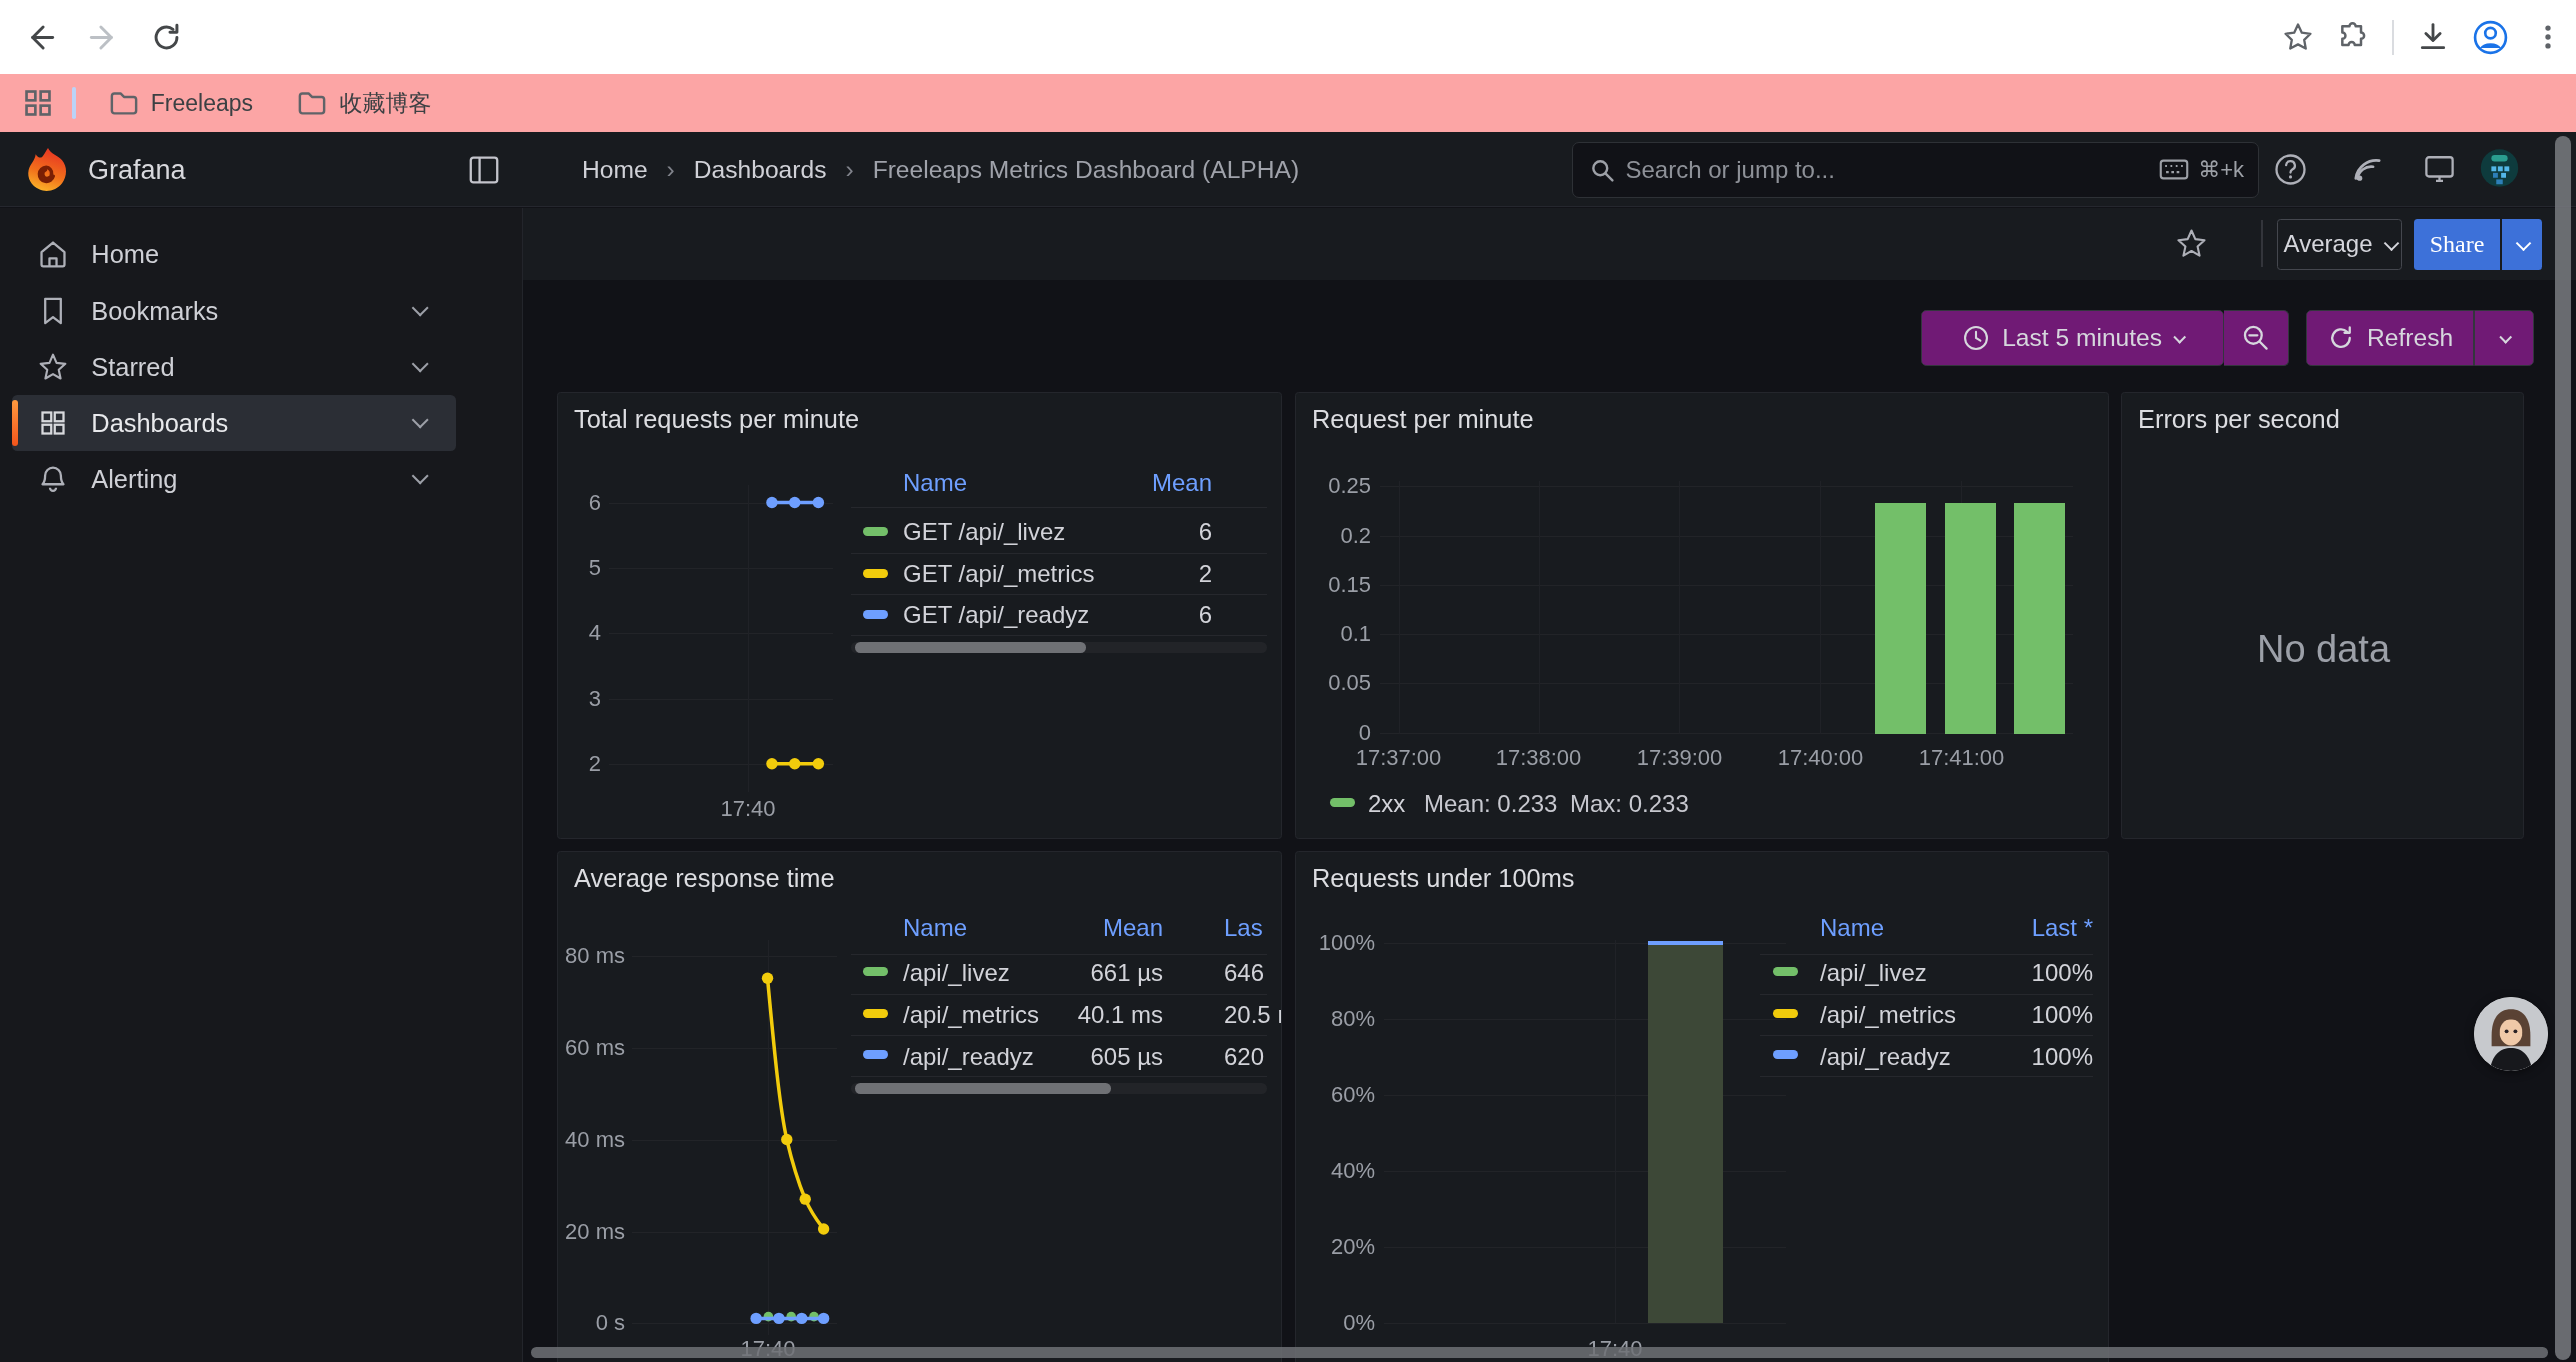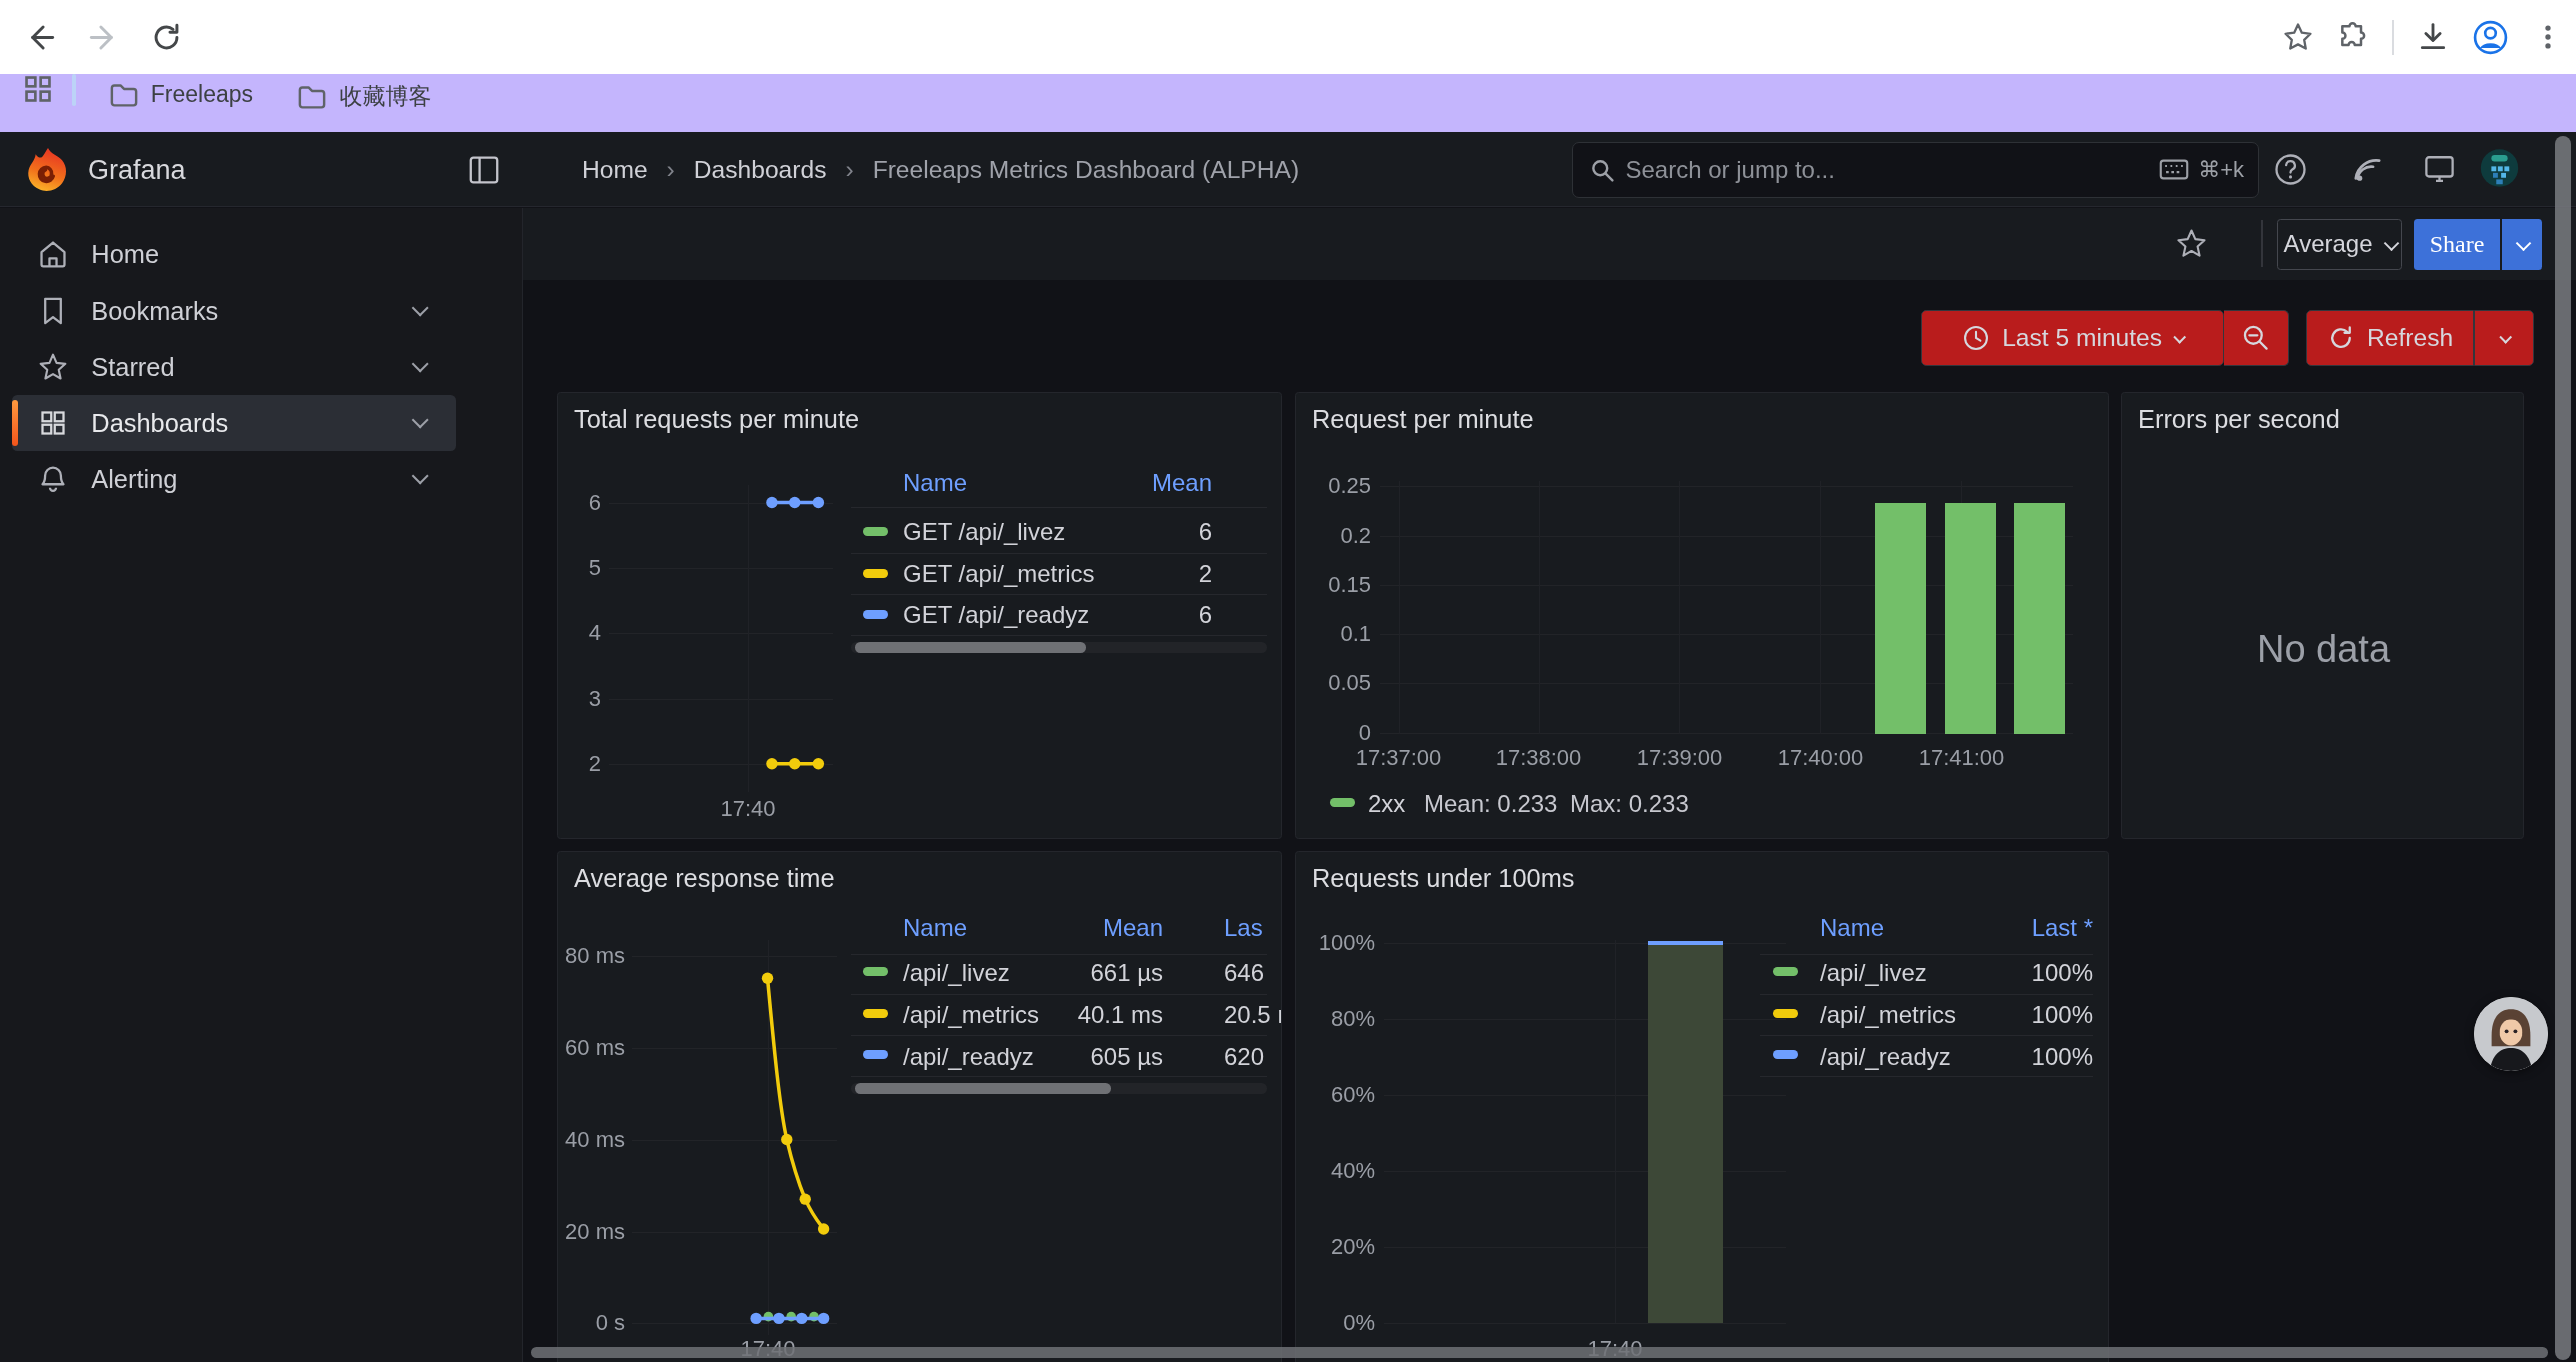--- a/index.html
+++ b/index.html
@@ -13,22 +13,22 @@
     display:flex; align-items:center; }
   .nav-ico { width:56px; height:56px; display:flex; align-items:center; justify-content:center;
     border-radius:50%; color:#5f6368; flex:0 0 auto; }
   .url-pill { position:absolute; left:213px; top:8.8px; width:2011px; height:56px;
     background:#e9eef9; border-radius:28px; display:flex; align-items:center; overflow:hidden; }
   .tune-circle { width:44px; height:44px; border-radius:50%; background:#ffffff;
     display:flex; align-items:center; justify-content:center; margin-left:7px; color:#5f6368; flex:0 0 auto;}
   .url-text { margin-left:14px; font-size:24.6px; color:#1f2023; white-space:nowrap; }
   .chrome-right { position:absolute; right:12.3px; top:0; height:74px; display:flex; align-items:center; gap:23px; }
   .vline { width:1.8px; height:35px; background:#dadce0; }
-  .bookmarks-bar { left:0; top:74px; width:2576px; height:58px; background:#c4b5fd;
-    display:flex; align-items:flex-start; }
+  .bookmarks-bar { left:0; top:74px; width:2576px; height:58px; background:#fca5a5;
+    display:flex; align-items:center; }
   .bm-sep { width:3.5px; height:32px; background:#bcd3f7; border-radius:1.8px; margin:0 19px; }
   .bm-item { display:flex; align-items:center; gap:12.3px; color:#3c4043; font-size:23px;
     padding:7px 14px; border-radius:16px; }
 
   
   .app { left:0; top:132px; width:2576px; height:1231px; background:#111217; overflow:hidden; }
   .gf-header { left:0; top:0; width:2576px; height:75px; background:#181b1f; border-bottom:0.9px solid #25272e; }
   .sidebar { left:0; top:76px; width:523px; height:1155px; background:#17181c; border-right:0.9px solid #23252b; }
   .brand { position:absolute; left:88px; top:23px; font-size:27px; color:#d8d9dd; font-weight:500; }
   .crumbs { position:absolute; left:582px; top:0; height:75px; display:flex; align-items:center; gap:19px;
@@ -56,21 +56,21 @@
 
   .subheader { left:523px; top:76px; width:2053px; height:72px; background:#181b1f; }
   .btn { position:absolute; display:flex; align-items:center; justify-content:center; border-radius:3.5px;
     font-size:24px; color:#d5d6dc; }
   .btn.outline { border:0.9px solid #44474e; background:transparent; gap:12.3px; }
   .chev { width:10.5px; height:10.5px; border-right:2.6px solid currentColor; border-bottom:2.6px solid currentColor;
     transform:rotate(45deg) translateY(-1.8px); }
   .share { background:#3d71d9; color:#ffffff; font-weight:500;font-family:Liberation Serif, serif; }
 
   .dashboard { left:523px; top:148px; width:2053px; height:1083px; background:#111217; }
-  .tbtn { position:absolute; height:56px; background:#b91c1c; border:0.9px solid #33363d; border-radius:5.3px;
+  .tbtn { position:absolute; height:56px; background:#701a75; border:0.9px solid #33363d; border-radius:5.3px;
     display:flex; align-items:center; justify-content:center; gap:12.3px; color:#d6d7dd; font-size:24.6px; font-weight:500; }
 
   .panel { position:absolute; background:#181b1f; border:0.9px solid #24262c; border-radius:3.5px; overflow:hidden; }
   .ptitle { position:absolute; left:16px; top:12.3px; font-size:25.4px; font-weight:500; color:#dcdde1; }
   .yt { position:absolute; font-size:22px; color:#9a9ea6; text-align:right; height:28px; line-height:28px; }
   .xt { position:absolute; font-size:22px; color:#9a9ea6; text-align:center; }
   .hg { position:absolute; height:0.9px; background:#222428; }
   .vg { position:absolute; width:0.9px; background:#202227; }
   .layer { position:absolute; left:0; top:0; pointer-events:none; }
   .pill { position:absolute; width:24.6px; height:8.8px; border-radius:4.4px; }

